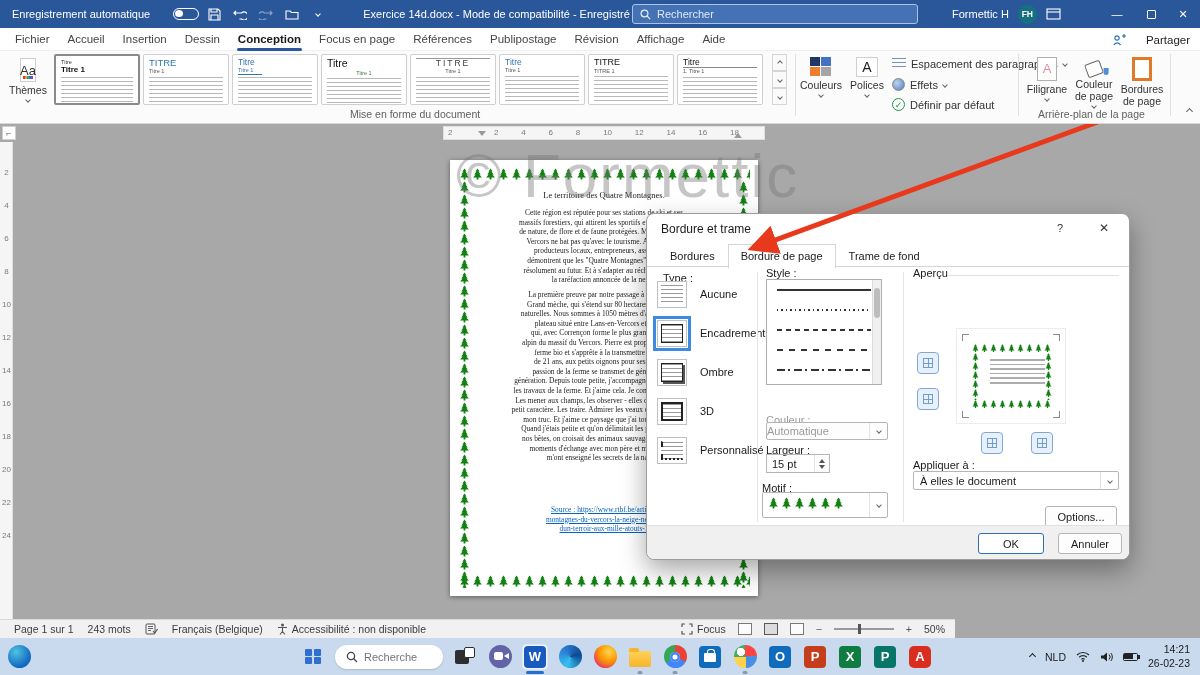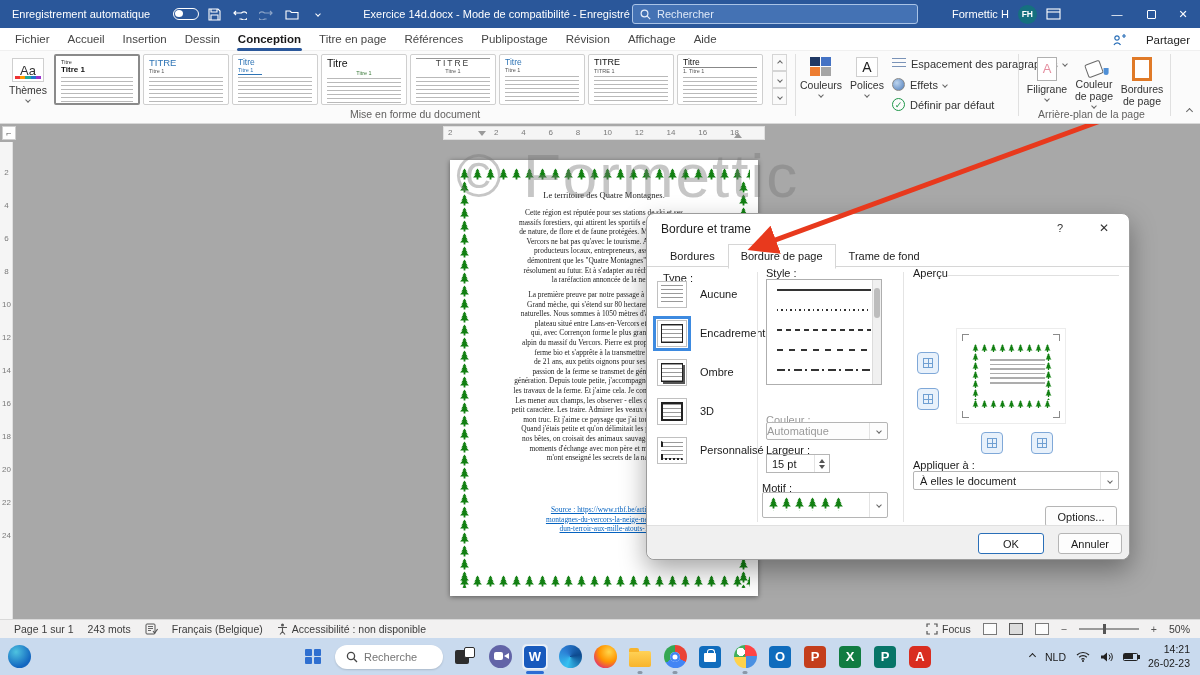--- a/index.html
+++ b/index.html
@@ -29,21 +29,21 @@
   
   .tabrow { position:absolute; left:0; top:28px; width:1200px; height:23px; background:#fff; display:flex; align-items:center; z-index:55; border-bottom:1px solid #f0f0f0;}
   .rtab { padding:0 9px; font-size:11.5px; color:#454545; height:23px; display:flex; align-items:center; position:relative; }
   .rtab.active { color:#19191a; font-weight:bold; }
   .rtab.active::after { content:""; position:absolute; left:8px; right:8px; bottom:0; height:2.6px; background:#2a579a; border-radius:2px; }
   .share { position:absolute; right:10px; top:0; height:23px; display:flex; align-items:center; gap:20px; font-size:11.5px; color:#222; }
 
   
   .ribbon { position:absolute; left:0; top:51px; width:1200px; height:73px; background:#fbfbfb; border-bottom:1px solid #d8d8d8; z-index:50; }
   .themes-btn { position:absolute; left:6px; top:3px; width:44px; height:64px; display:flex; flex-direction:column; align-items:center; font-size:10.5px; color:#333; gap:2px; padding-top:4px; border-radius:3px; }
-  .aa-ico { width:32px; height:24px; background:#fff; border:1px solid #cfcfcf; font-size:13px; display:flex; align-items:center; justify-content:center; color:#333; position:relative; }
+  .aa-ico { width:16px; height:24px; background:#fff; border:1px solid #cfcfcf; font-size:13px; display:flex; align-items:center; justify-content:center; color:#333; position:relative; }
   .aa-ico::after { content:""; position:absolute; left:2px; right:2px; bottom:2px; height:3px; background:linear-gradient(90deg,#e33 0 20%,#f90 20% 40%,#2a9 40% 60%,#27c 60% 80%,#93c 80% 100%); }
   .gallery { position:absolute; left:54px; top:3px; display:flex; gap:3px; }
   .gcard { width:86px; height:51px; background:#fff; border:1px solid #cfcfcf; border-radius:2px; padding:3px 5px; overflow:hidden; }
   .gcard:nth-child(1) { border:2px solid #8a8a8a; }
   .gcard .gh { display:block; line-height:1.1; }
   .gcard .gs { display:block; font-size:5.5px; color:#555; line-height:1.2; }
   .gcard .fk { margin-top:2px; height:26px; background:repeating-linear-gradient(#b9b9b9 0 1px, transparent 1px 4px); }
   .gcard:nth-child(1) .gh { font-size:5.5px; color:#333; }
   .gcard:nth-child(1) .gs { font-size:8px; font-weight:bold; color:#111; }
   .gcard:nth-child(2) .gh { font-size:9.5px; color:#2e74b5; }
@@ -156,21 +156,21 @@
   .pvbtn { position:absolute; width:22px; height:22px; border:1px solid #7fa8d8; background:#e8f1fb; border-radius:4px; display:flex; align-items:center; justify-content:center; }
   .pvbtn i { width:10px; height:10px; border:1px solid #6f9fd2; background:
      linear-gradient(#6f9fd2,#6f9fd2) 50% 0/1px 100% no-repeat,
      linear-gradient(#6f9fd2,#6f9fd2) 0 50%/100% 1px no-repeat; }
   .optbtn { position:absolute; left:398px; top:292px; width:72px; height:21px; border:1px solid #b5b5b5; border-radius:3px; background:#fdfdfd; font-size:11px; color:#1b1b1b; display:flex; align-items:center; justify-content:center; }
   .dlg-footer { position:absolute; left:0; bottom:0; width:100%; height:34px; background:#f0f0f0; border-top:1px solid #e0e0e0; border-radius:0 0 8px 8px; }
   .okbtn { position:absolute; left:331px; top:7px; width:66px; height:21px; background:#fff; border:1px solid #2a6fb8; border-radius:3px; font-size:11px; display:flex; align-items:center; justify-content:center; }
   .cancelbtn { position:absolute; left:411px; top:7px; width:64px; height:21px; background:#fdfdfd; border:1px solid #b5b5b5; border-radius:3px; font-size:11px; display:flex; align-items:center; justify-content:center; }
 
   
-  .statusbar { position:absolute; left:0; top:619px; width:1200px; height:19px; background:#f2f1f1; border-top:1px solid #d9d9d9; display:flex; align-items:center; font-size:10.5px; color:#3c3c3c; z-index:60; }
+  .statusbar { position:absolute; left:0; top:619px; width:955px; height:19px; background:#f2f1f1; border-top:1px solid #d9d9d9; display:flex; align-items:center; font-size:10.5px; color:#3c3c3c; z-index:60; }
   .sb-item { margin-left:14px; display:flex; align-items:center; gap:4px; white-space:nowrap; }
   .sb-right { position:absolute; right:10px; display:flex; align-items:center; gap:12px; }
   .viewico { width:14px; height:12px; border:1px solid #7a7a7a; background:#fcfcfc; }
   .viewico.sel { background:#dcdcdc; border-color:#5a5a5a; }
   .zoomtrack { width:60px; height:1.6px; background:#9a9a9a; position:relative; }
   .zoomthumb { position:absolute; left:24px; top:-4px; width:3.5px; height:10px; background:#555; }
 
   
   .taskbar { position:absolute; left:0; top:638px; width:1200px; height:37px; background:#c9daee; z-index:60; }
   .tk-left-ico { position:absolute; left:8px; top:7px; width:23px; height:23px; border-radius:50%; background:radial-gradient(circle at 35% 30%, #4ec3e0, #1266c0 70%); }
@@ -282,21 +282,21 @@
 </div>
 
 <div class="tabrow">
   <div style="display:flex; margin-left:6px">
 
   <div class="rtab">Fichier</div>
       <div class="rtab">Accueil</div>
       <div class="rtab">Insertion</div>
       <div class="rtab">Dessin</div>
       <div class="rtab active">Conception</div>
-      <div class="rtab">Titre en page</div>
+      <div class="rtab">Focus en page</div>
       <div class="rtab">Références</div>
       <div class="rtab">Publipostage</div>
       <div class="rtab">Révision</div>
       <div class="rtab">Affichage</div>
       <div class="rtab">Aide</div>
     </div>
   <div class="share">
     <svg width="13" height="12" viewBox="0 0 13 12">
         <circle cx="4" cy="4" r="2.2" fill="none" stroke="#2a6fb8" stroke-width="1.2"></circle>
         <path d="M1 11 a3.5 3.5 0 0 1 6.5 0" fill="none" stroke="#2a6fb8" stroke-width="1.2"></path>

